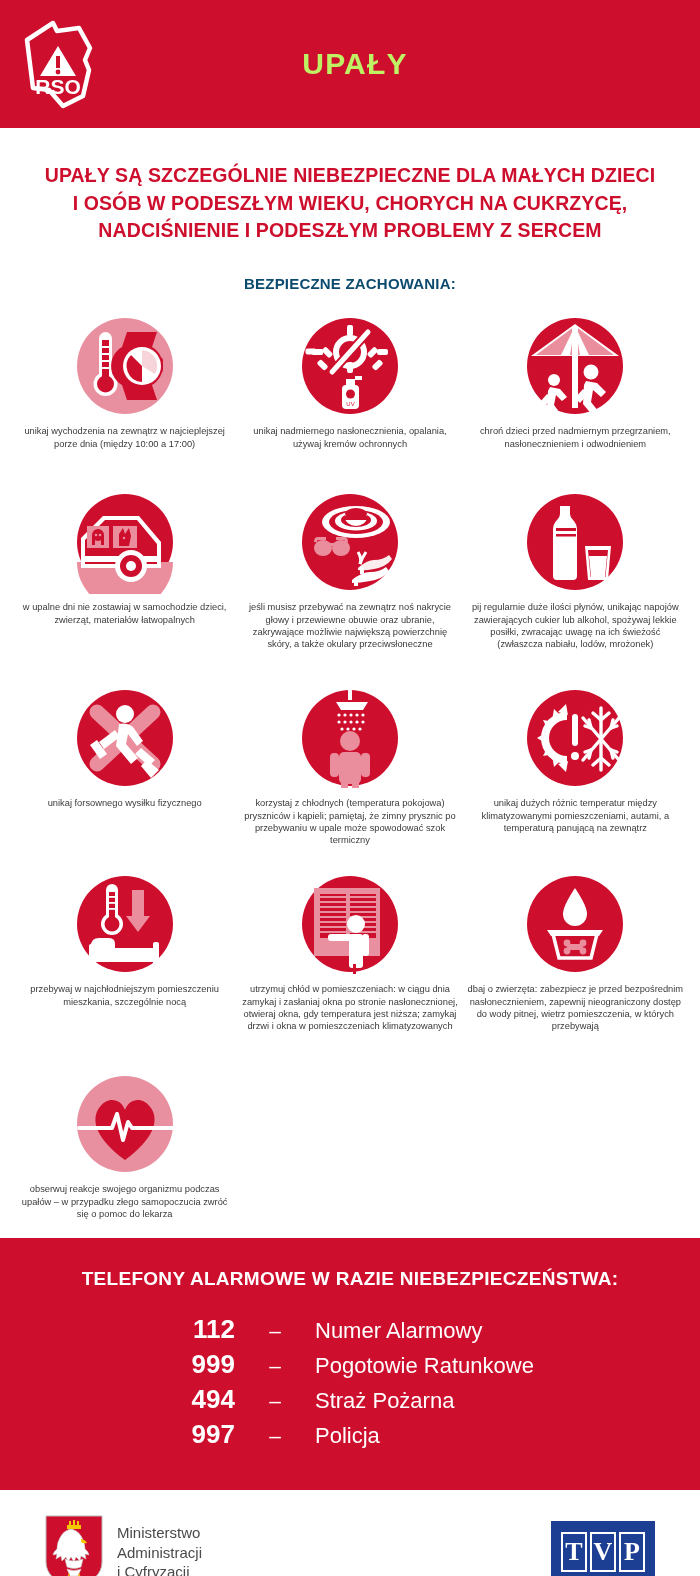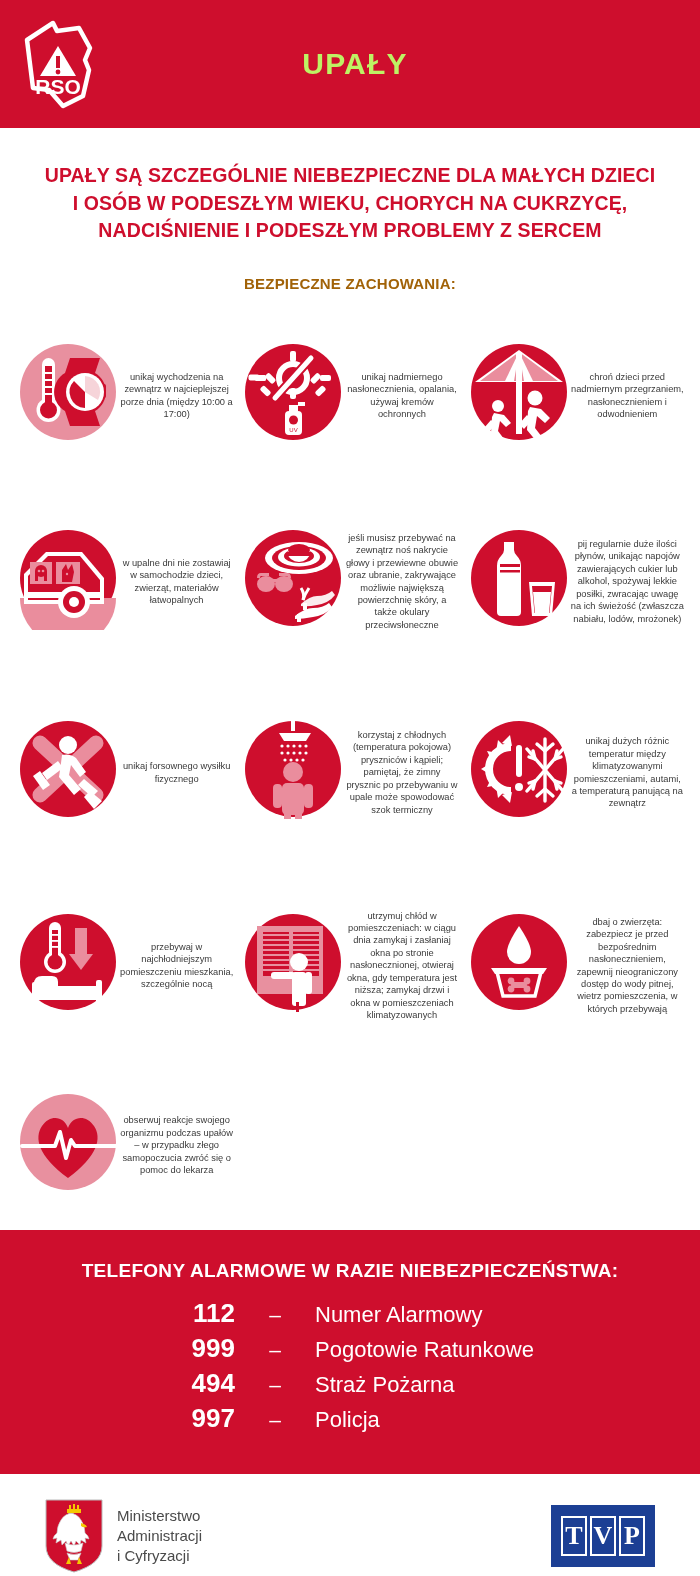--- a/index.html
+++ b/index.html
@@ -53,36 +53,37 @@
     font-size: 19.5px;
     font-weight: bold;
     line-height: 1.42;
     letter-spacing: .1px;
   }
   .intro .line { display: block; }
 
   .safe-head {
     margin-top: 30px;
     text-align: center;
-    color: #a16207;
+    color: #0c4a6e;
     font-size: 15px;
     font-weight: bold;
     letter-spacing: .2px;
   }
 
   
   .grid {
     margin-top: 16px;
     padding: 0 12px;
     display: flex;
     flex-wrap: wrap;
   }
   .tip {
     width: 33.3333%;
     display: flex;
+    flex-direction: column;
     align-items: center;
     padding: 6px 4px 14px 4px;
   }
   .tip .icon-wrap {
     width: 104px;
     height: 104px;
     display: flex;
     align-items: center;
     justify-content: center;
   }
@@ -110,21 +111,21 @@
     width: 700px;
     background: #ce0e2d;
     padding: 30px 0 36px 0;
   }
   .phones-head {
     text-align: center;
     color: #ffffff;
     font-size: 19px;
     font-weight: bold;
     letter-spacing: .3px;
-    margin-bottom: 16px;
+    margin-bottom: 24px;
   }
   .phone-row {
     display: flex;
     justify-content: center;
     align-items: baseline;
     margin: 4px 0;
   }
   .phone-num {
     width: 110px;
     text-align: right;

